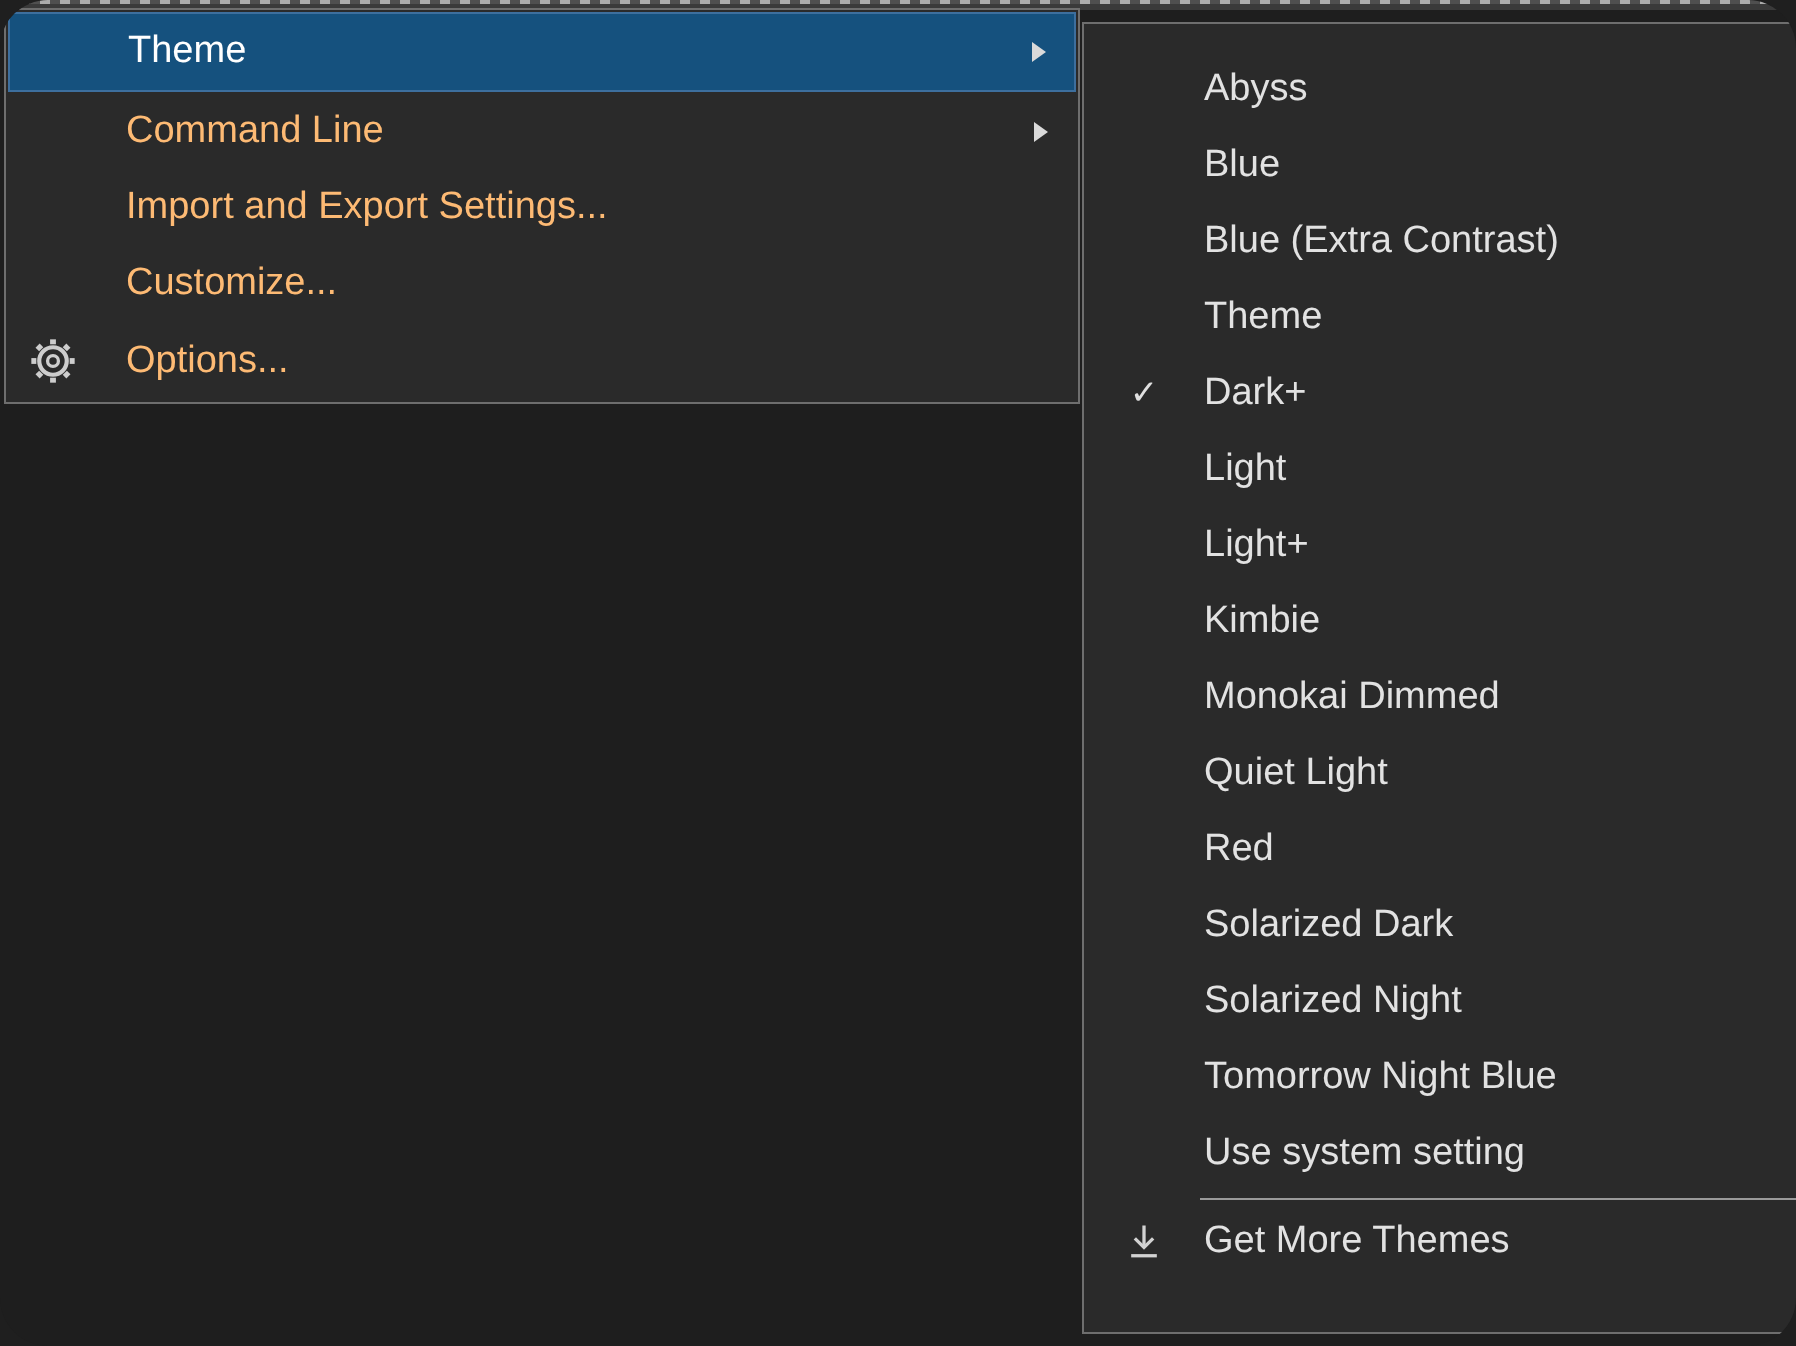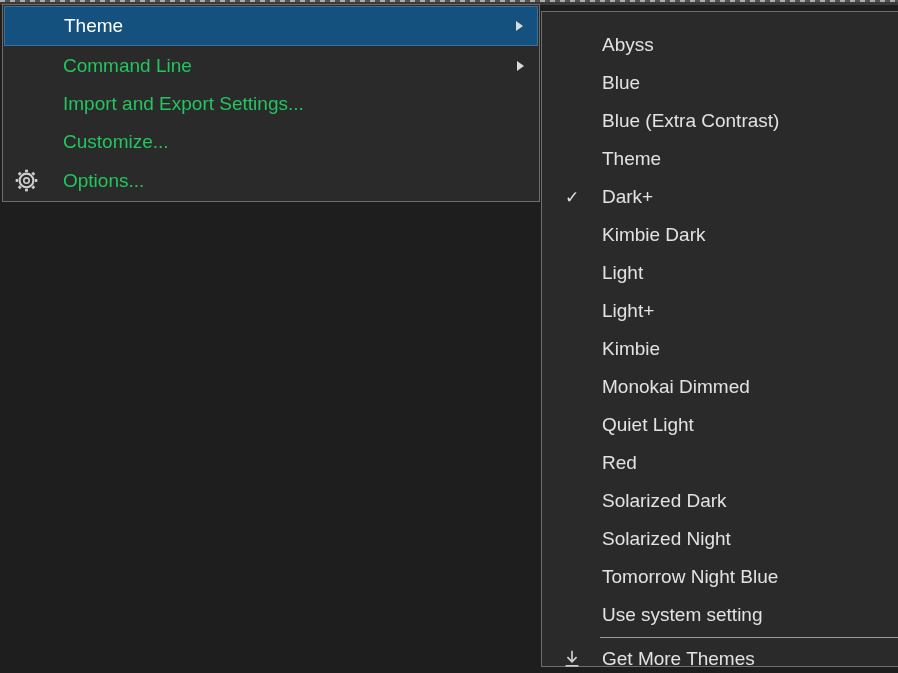--- a/index.html
+++ b/index.html
@@ -1,39 +1,40 @@
 <!DOCTYPE html>
 <html><head>
 <meta charset="utf-8">
 <style>
   html,body{margin:0;padding:0;background:#1f1f1f;}
   .screen{
     position:relative;width:898px;height:673px;overflow:hidden;
     background:#1e1e1e;
     font-family:"Liberation Sans","DejaVu Sans",sans-serif;
+    border-radius:24px;
     -webkit-font-smoothing:antialiased;
   }
   
   .top-dashes{
     position:absolute;top:0;left:0;right:0;height:2px;
     background:repeating-linear-gradient(90deg,#ababab 0 5px,#4f4f4f 5px 10px);
   }
   .top-strip{
     position:absolute;top:2px;left:0;right:0;height:3px;background:#3a3a3a;
   }
 
   
   .left-menu{
     position:absolute;left:2px;top:4px;width:538px;height:198px;
     box-sizing:border-box;background:#2a2a2a;border:1px solid #6e6e6e;
     display:flex;flex-direction:column;padding:1px 0;
   }
   .menu-row{
     flex:1;display:flex;align-items:center;margin:0 1px;
-    color:#22c55e;font-size:19px;cursor:default;box-sizing:border-box;
+    color:#fdba74;font-size:19px;cursor:default;box-sizing:border-box;
   }
   .menu-row.highlighted{
     background:#15517e;border:1px solid #3d6f9e;color:#ffffff;
   }
   .icon-cell{
     width:44px;flex:none;display:flex;justify-content:center;align-items:center;
   }
   .menu-label{padding-left:15px;flex:1;white-space:nowrap;}
   .arrow-cell{margin-left:auto;margin-right:14px;display:flex;align-items:center;}
   .tri-right{
@@ -135,24 +136,20 @@
     <div class="sub-row">
       <span class="check-cell"></span>
       <span class="sub-label">Theme</span>
     </div>
     <div class="sub-row">
       <span class="check-cell">✓</span>
       <span class="sub-label">Dark+</span>
     </div>
     <div class="sub-row">
       <span class="check-cell"></span>
-      <span class="sub-label">Kimbie Dark</span>
-    </div>
-    <div class="sub-row">
-      <span class="check-cell"></span>
       <span class="sub-label">Light</span>
     </div>
     <div class="sub-row">
       <span class="check-cell"></span>
       <span class="sub-label">Light+</span>
     </div>
     <div class="sub-row">
       <span class="check-cell"></span>
       <span class="sub-label">Kimbie</span>
     </div>

